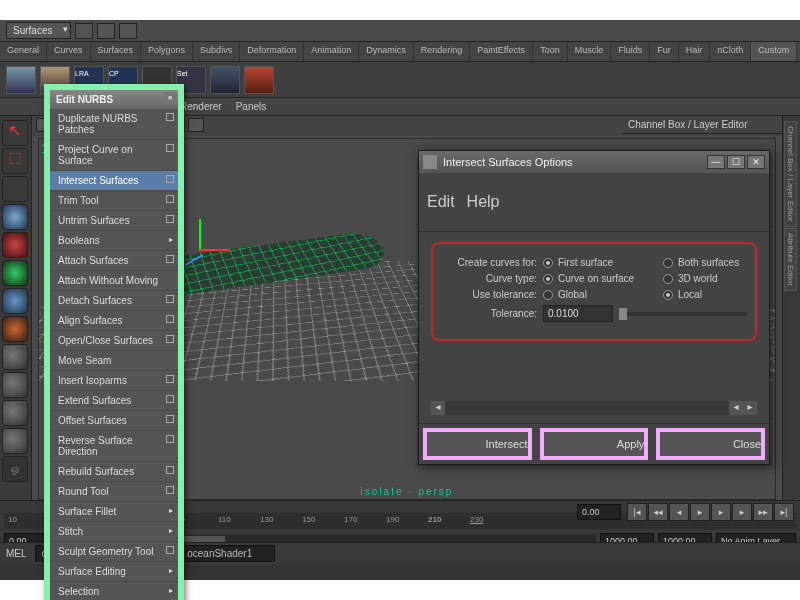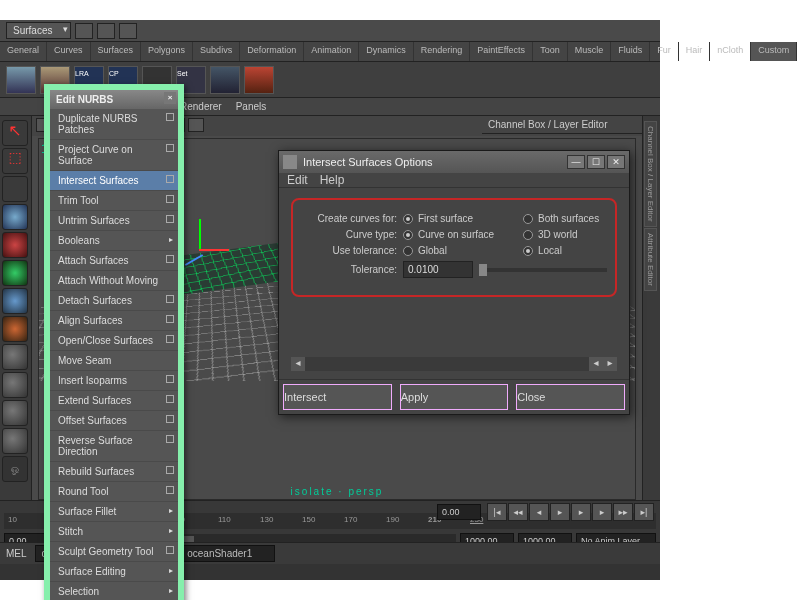--- a/index.html
+++ b/index.html
@@ -1,17 +1,17 @@
 <!DOCTYPE html>
 <html><head>
 <meta charset="utf-8">
 <style>
   * { box-sizing: border-box; margin: 0; padding: 0; font-family: Arial, sans-serif; }
   body { background: #fff; width: 800px; height: 600px; overflow: hidden; position: relative; }
-  .frame { position: absolute; left: 0; top: 20px; width: 660px; height: 560px; background: #14b8a6; color: #ccc; font-size: 10px; }
+  .frame { position: absolute; left: 0; top: 20px; width: 800px; height: 560px; background: #14b8a6; color: #ccc; font-size: 10px; }
 
   
   .topbar { height: 22px; background: #4a4a4a; border-bottom: 1px solid #222; display: flex; align-items: center; padding: 0 6px; gap: 4px; }
   .dropdown { background: #555; border: 1px solid #222; padding: 2px 18px 2px 6px; color: #ddd; position: relative; }
   .dropdown::after { content: "▾"; position: absolute; right: 3px; top: 1px; font-size: 9px; }
   .iconbtn { width: 18px; height: 16px; background: #555; border: 1px solid #222; }
 
   
   .shelftabs { height: 20px; background: #444; display: flex; font-size: 9px; border-bottom: 1px solid #222; }
   .shelftab { padding: 3px 7px; border-right: 1px solid #333; color: #bbb; }
@@ -67,36 +67,36 @@
   .nurbs-item.hl { background: #5b7ea8; color: #fff; }
   .nurbs-item .opt { position: absolute; right: 4px; top: 4px; width: 8px; height: 8px; border: 1px solid #aaa; }
   .nurbs-item .arrow { position: absolute; right: 5px; top: 4px; font-size: 8px; }
 
   
   .dialog { position: absolute; right: 30px; top: 130px; width: 352px; background: #444; border: 1px solid #1a1a1a; box-shadow: 2px 2px 10px rgba(0,0,0,.6); z-index: 30; }
   .dlg-title { height: 22px; background: linear-gradient(#6a6a6a,#555); display: flex; align-items: center; padding: 0 4px; color: #eee; font-size: 11px; }
   .dlg-title .icon { width: 14px; height: 14px; background: #888; margin-right: 6px; }
   .dlg-title .winbtns { margin-left: auto; display: flex; gap: 2px; }
   .dlg-title .wb { width: 18px; height: 14px; background: #777; border: 1px solid #333; text-align: center; line-height: 12px; font-size: 9px; }
-  .dlg-menu { padding: 0 8px; font-size: 12px; display: flex; gap: 12px; border-bottom: 1px solid #333; }
+  .dlg-menu { padding: 20px 8px; font-size: 16px; display: flex; gap: 12px; border-bottom: 1px solid #333; }
   .dlg-body { padding: 10px 12px 8px 12px; position: relative; }
   .redbox { border: 2px solid #c62626; border-radius: 8px; padding: 8px 8px 12px 10px; }
   .optrow { display: flex; align-items: center; margin: 5px 0; font-size: 10px; }
   .optrow .lbl { width: 100px; text-align: right; padding-right: 6px; color: #ccc; }
   .radio { width: 10px; height: 10px; border-radius: 50%; border: 1px solid #999; background: #333; margin-right: 5px; position: relative; }
   .radio.on::after { content: ""; position: absolute; left: 2px; top: 2px; width: 4px; height: 4px; background: #ccc; border-radius: 50%; }
   .optrow .opt1 { display: flex; align-items: center; width: 120px; }
   .optrow .opt2 { display: flex; align-items: center; }
   .optrow input { background: #333; border: 1px solid #222; color: #ddd; padding: 2px 4px; width: 70px; font-size: 10px; }
   .slider { flex: 1; height: 4px; background: #333; margin-left: 6px; position: relative; }
   .slider::after { content:""; position: absolute; left: 0; top: -4px; width: 8px; height: 12px; background: #888; }
   .dlg-scroll { height: 14px; background: #3a3a3a; margin-top: 60px; position: relative; }
   .dlg-scroll .arr { position: absolute; top: 0; width: 14px; height: 14px; background: #555; text-align: center; line-height: 12px; }
   .dlg-buttons { display: flex; border-top: 1px solid #333; }
-  .dlg-buttons .btn { flex: 1; text-align: left; padding: 6px 0; background: #555; border: 1px solid #f0abfc; margin: 4px; font-size: 11px; color: #ddd; }
+  .dlg-buttons .btn { flex: 1; text-align: right; padding: 6px 0; background: #555; border: 4px solid #f0abfc; margin: 4px; font-size: 11px; color: #ddd; }
 
   
   .timeline { position: absolute; bottom: 38px; left: 0; right: 0; height: 42px; background: #383838; border-top: 1px solid #222; padding: 12px 4px; font-size: 9px; }
   .ticks { height: 16px; background: #2e2e2e; position: relative; margin-bottom: 4px; }
   .ticks span { position: absolute; top: 2px; font-size: 8px; color: #999; }
   .tlrow { display: flex; gap: 4px; align-items: center; }
   .tlfield { background: #222; border: 1px solid #111; padding: 2px 4px; color: #ccc; width: 54px; }
   .range { flex: 1; height: 14px; background: #2a2a2a; position: relative; }
   .range .bar { position: absolute; left: 0; width: 22%; top: 2px; bottom: 2px; background: #555; }
   .playback { display: flex; gap: 1px; }

